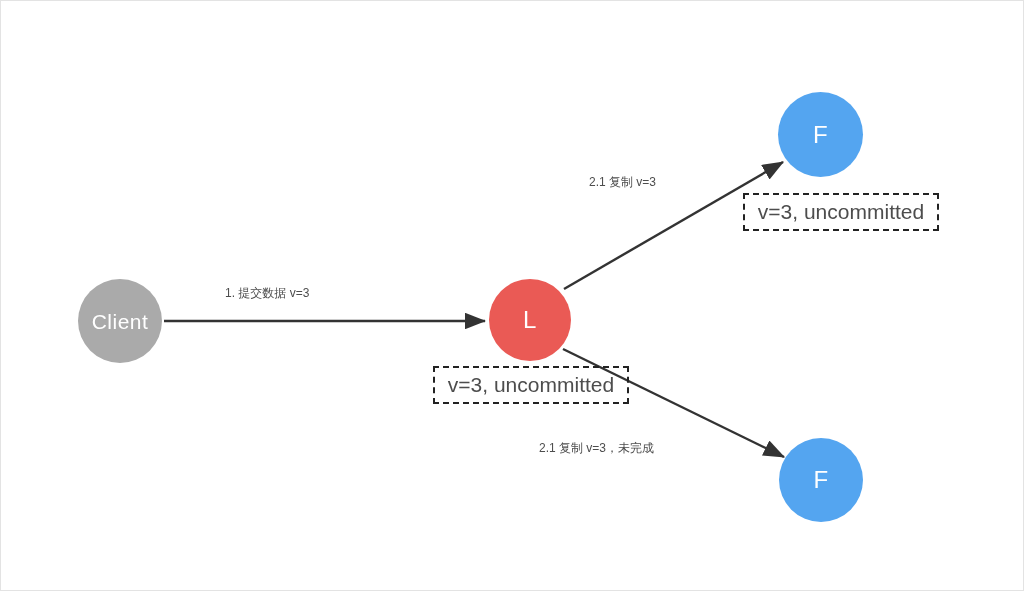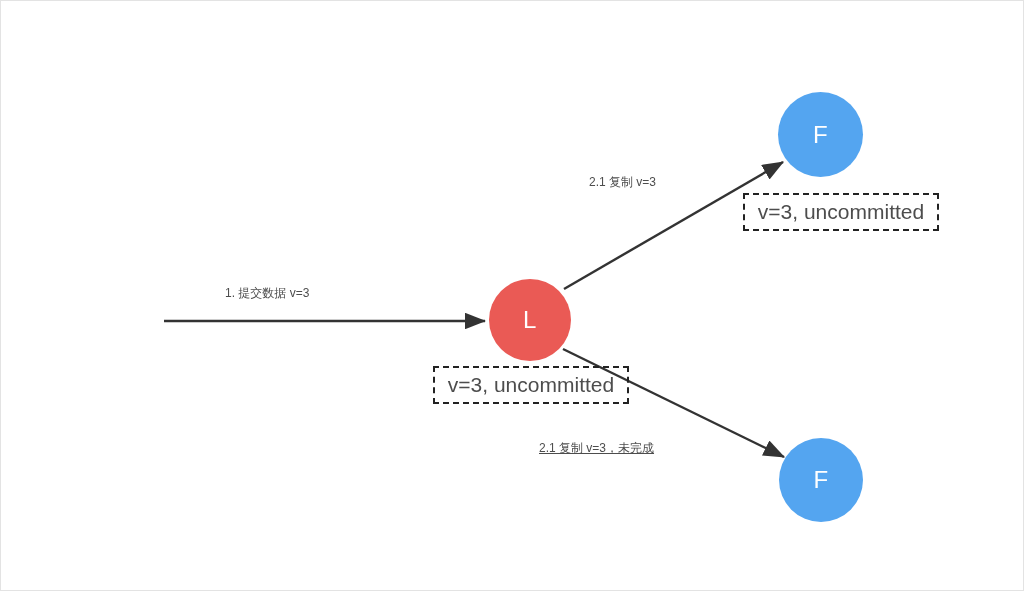--- a/index.html
+++ b/index.html
@@ -91,21 +91,20 @@
     left: 224px;
     top: 286px;
   }
   .label-replicate-top {
     left: 588px;
     top: 175px;
   }
   .label-replicate-bottom {
     left: 538px;
     top: 441px;
-    text-decoration: underline;
   }
   .state-box {
     position: absolute;
     border: 2px dashed #222222;
     background: transparent;
     display: flex;
     align-items: center;
     justify-content: center;
     font-size: 21px;
     color: #4d4d4d;
@@ -137,20 +136,23 @@
       </marker>
     </defs>
 
     <line x1="163" y1="320" x2="484" y2="320" stroke="#333333" stroke-width="2.4" marker-end="url(#arrowhead)"></line>
 
     <line x1="563" y1="288" x2="782" y2="161" stroke="#333333" stroke-width="2.4" marker-end="url(#arrowhead)"></line>
 
     <line x1="562" y1="348" x2="783" y2="456" stroke="#333333" stroke-width="2.4" marker-end="url(#arrowhead)"></line>
   </svg>
 
+  <div class="node node-client">
+    <span class="node-label">Client</span>
+  </div>
 
   <div class="node node-leader">
     <span class="node-label">L</span>
   </div>
 
   <div class="node node-follower-top">
     <span class="node-label">F</span>
   </div>
 
   <div class="node node-follower-bottom">

